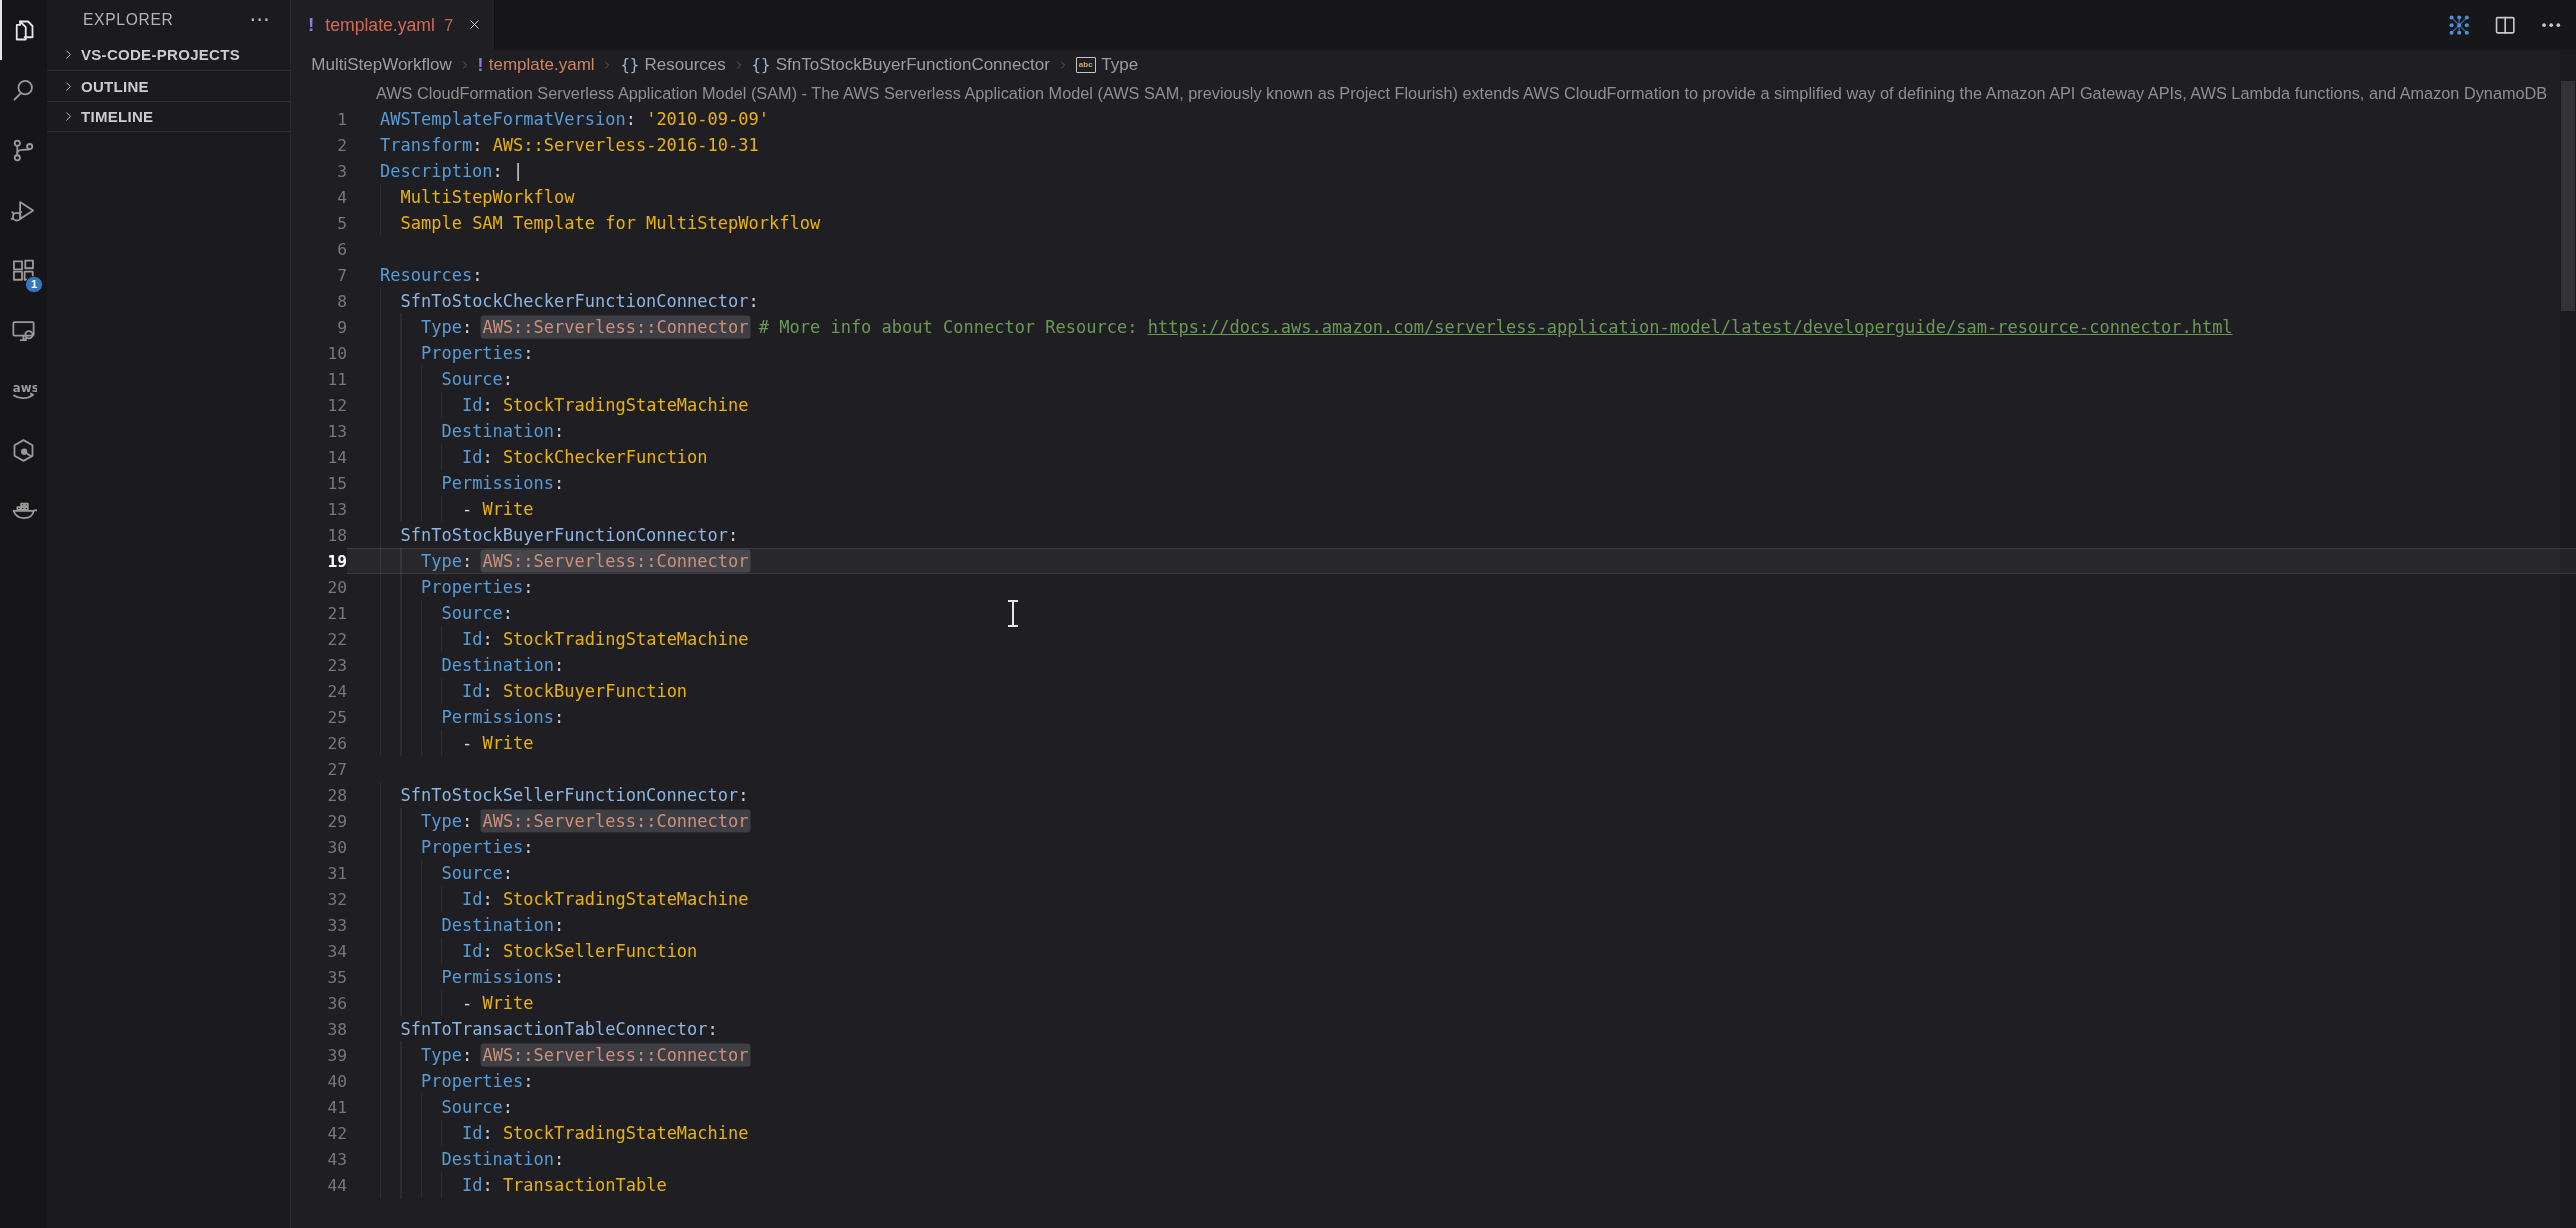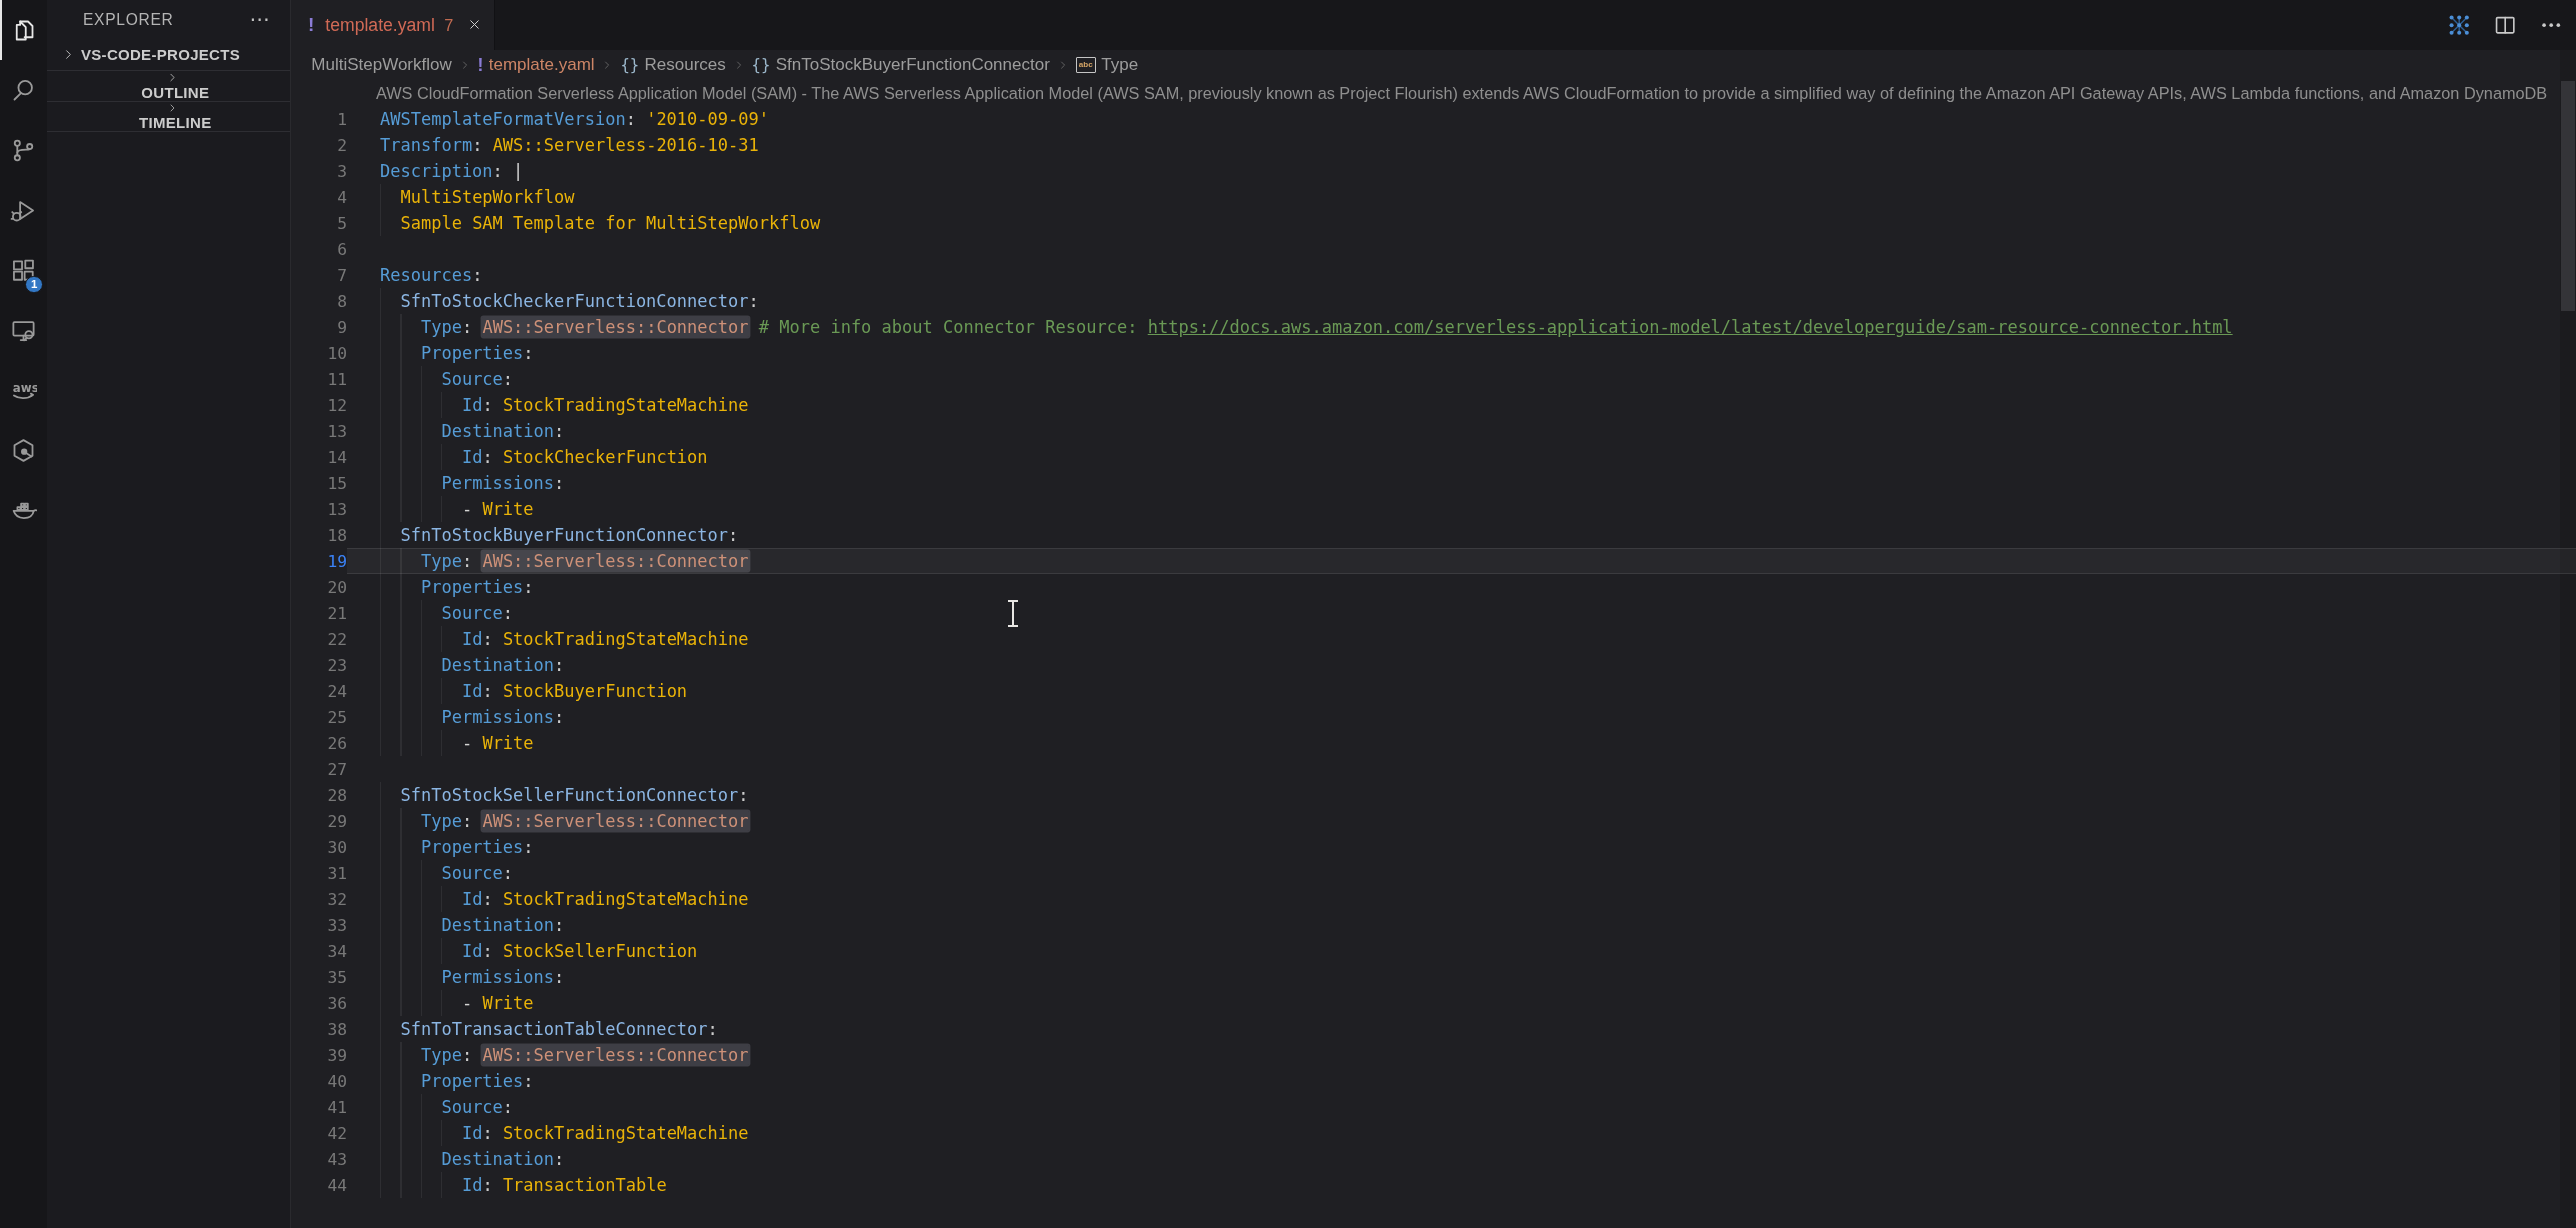--- a/index.html
+++ b/index.html
@@ -22,21 +22,21 @@
   
   .sidebar { position:absolute; left:47px; top:0; width:244px; height:1228px;
              background:#1b1b1f; border-right:1.4px solid #2a2a2e; z-index:4; }
   .sidebar-title-row { display:flex; align-items:center; height:39px; padding:0 20.3px 0 36px; }
   .sidebar-title { color:#b4b4b4; font-size:15.6px; letter-spacing:0.7px; flex:1; }
   .sidebar-menu { color:#c3c3c3; font-size:20.3px; line-height:6.8px; cursor:pointer; }
   .side-section { display:flex; align-items:center; height:31px; padding-left:13.6px;
                   color:#cccccc; cursor:pointer; }
   .side-section svg { width:15px; height:15px; margin-right:5.4px; color:#b8b8b8; }
   .side-section .lbl { font-size:15px; font-weight:700; letter-spacing:0.3px; }
-  .side-section.bt { border-top:1.4px solid #2e2e33;flex-direction:column; }
+  .side-section.bt { border-top:1.4px solid #2e2e33; }
   .side-section.bb { border-bottom:1.4px solid #2e2e33; }
 
   
   .main { position:absolute; left:293px; top:0; right:0; bottom:0; background:#1f1f23; }
 
   .tab-bar { position:absolute; left:0; top:0; right:0; height:50px; background:#17171a;
              display:flex; align-items:stretch; }
   .tab { width:202px; background:#1f1f23; display:flex; align-items:center;
          padding:0 12.2px 0 15px; border-right:1.4px solid #111114; cursor:pointer; }
   .tab-file-icon { color:#8b7cd6; font-weight:700; font-size:19px; margin-right:11px; }
@@ -65,21 +65,21 @@
             font-size:8.1px; color:#d4a466; font-weight:700; }
 
   .editor-area { position:absolute; left:0; top:80px; right:0; bottom:0; overflow:hidden; }
   .hover-doc { position:absolute; left:83px; top:4.1px; right:27px; height:20.3px;
                font-size:16.3px; color:#8f8f8f; white-space:nowrap; overflow:hidden; }
 
   .code-lines { position:absolute; left:0; top:26px; right:0; }
   .code-line { position:relative; height:26px; display:flex; align-items:center; }
   .line-num { width:54px; text-align:right; font-family:"DejaVu Sans Mono", monospace;
               font-size:16.3px; color:#787878; flex:0 0 54px; z-index:2; }
-  .code-line.current .line-num { color:#3b82f6; }
+  .code-line.current .line-num { color:#ffffff;font-weight:bold; }
   .line-content { position:relative; margin-left:33px; font-family:"DejaVu Sans Mono", monospace;
                   font-size:17px; line-height:26px; white-space:pre; z-index:2; }
   .code-line.current::before { content:""; position:absolute; left:54px; right:0; top:0; bottom:0;
                   background:rgba(255,255,255,0.045);
                   border-top:1.4px solid rgba(255,255,255,0.09);
                   border-bottom:1.4px solid rgba(255,255,255,0.09); z-index:1; }
   .guide { position:absolute; top:0; bottom:0; width:1.4px; background:rgba(255,255,255,0.07); }
 
   .tok-ws { color:#d4d4d4; }
   .tok-plain { color:#d4d4d4; }

